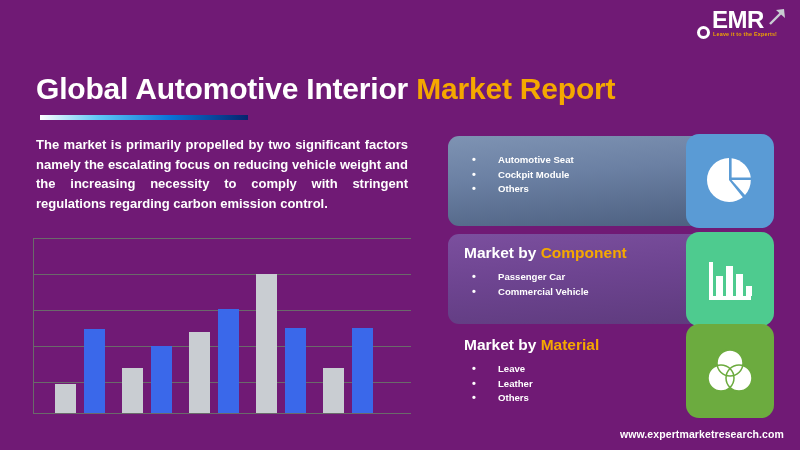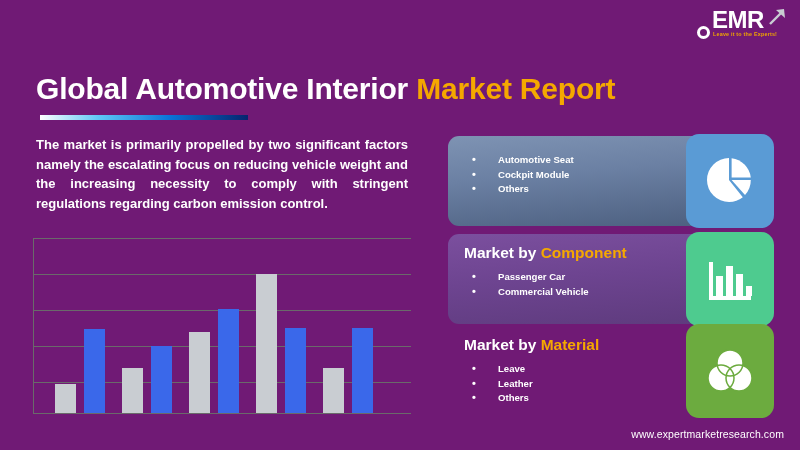--- a/index.html
+++ b/index.html
@@ -133,21 +133,21 @@
 
   #card-material {
     top: 326px;
     background: linear-gradient(175deg, #2a5d8f 0%, #225party 0%, #23537f 60%, #1d4569 100%);
   }
   #card-material .icon-panel { background: #6cab3f; }
 
   
   #footer-url {
     position: absolute; right: 16px; bottom: 10px;
-    font-size: 10.5px; font-weight: normal; color: #ffffff;
+    font-size: 10.5px; font-weight: bold; color: #ffffff;
     letter-spacing: 0.1px;
   }
 </style>
 </head>
 <body>
 
 <div id="page">
 
   <div id="logo">
     <div class="emr-ring"></div>

